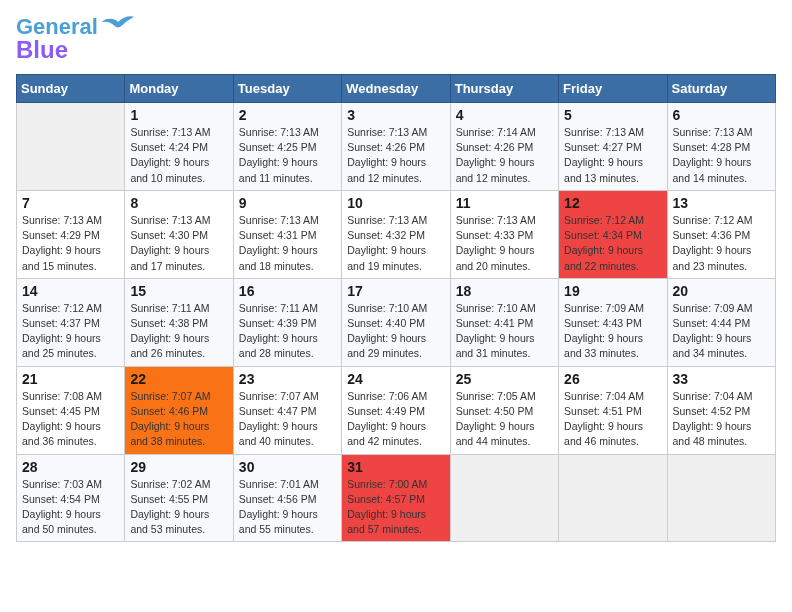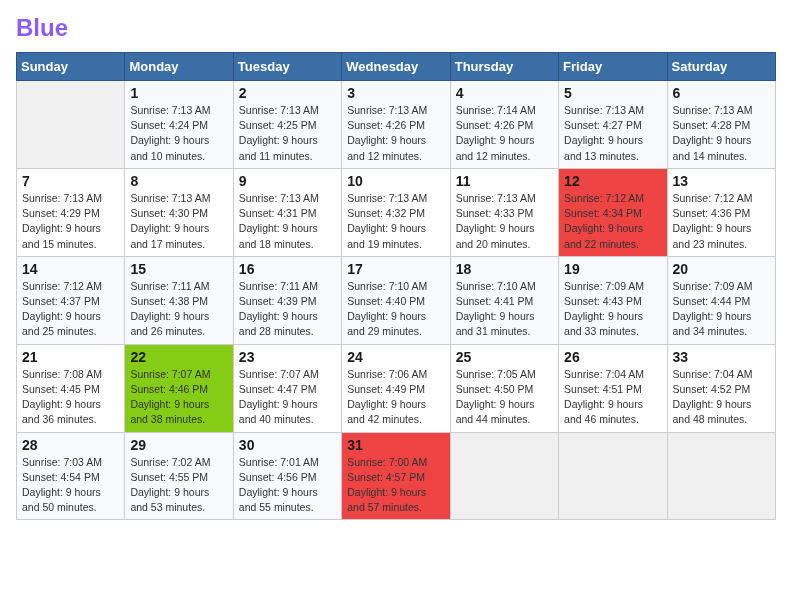--- a/index.html
+++ b/index.html
@@ -91,20 +91,28 @@
     }
     .empty-cell {
       background: #f0f0f0 !important;
     }
   </style>
 </head>
 <body>
 
 <div class="header">
   <div class="logo">
+    <div style="display:flex;align-items:center;">
+      <span class="logo-text">
+        <span>General</span>
+      </span>
+      <svg class="logo-bird" viewBox="0 0 40 22" style="margin-left:2px;margin-top:-8px;">
+        <path d="M20,10 Q28,2 38,4 Q30,8 24,14 Q20,18 16,14 Q10,8 2,10 Q8,4 18,8 Z" fill="#4a9fd4"></path>
+      </svg>
+    </div>
     <span class="logo-text" style="color:#8b5cf6;font-size:24px;">Blue</span>
   </div>
   <div class="title-area">
     <div class="month-title"></div>
     <div class="subtitle"></div>
   </div>
 </div>
 
 <table class="calendar">
   <thead>
@@ -204,21 +212,21 @@
         <td style="background: rgb(247, 249, 252);">
           <span class="day-number">20</span>
           <div class="day-info">Sunrise: 7:09 AM<br>Sunset: 4:44 PM<br>Daylight: 9 hours<br>and 34 minutes.</div>
         </td>
       </tr>
       <tr>
         <td style="background: rgb(255, 255, 255);">
           <span class="day-number">21</span>
           <div class="day-info">Sunrise: 7:08 AM<br>Sunset: 4:45 PM<br>Daylight: 9 hours<br>and 36 minutes.</div>
         </td>
-        <td style="background: #84cc16;">
+        <td style="background: #f97316;">
           <span class="day-number">22</span>
           <div class="day-info">Sunrise: 7:07 AM<br>Sunset: 4:46 PM<br>Daylight: 9 hours<br>and 38 minutes.</div>
         </td>
         <td style="background: rgb(255, 255, 255);">
           <span class="day-number">23</span>
           <div class="day-info">Sunrise: 7:07 AM<br>Sunset: 4:47 PM<br>Daylight: 9 hours<br>and 40 minutes.</div>
         </td>
         <td style="background: rgb(255, 255, 255);">
           <span class="day-number">24</span>
           <div class="day-info">Sunrise: 7:06 AM<br>Sunset: 4:49 PM<br>Daylight: 9 hours<br>and 42 minutes.</div>

